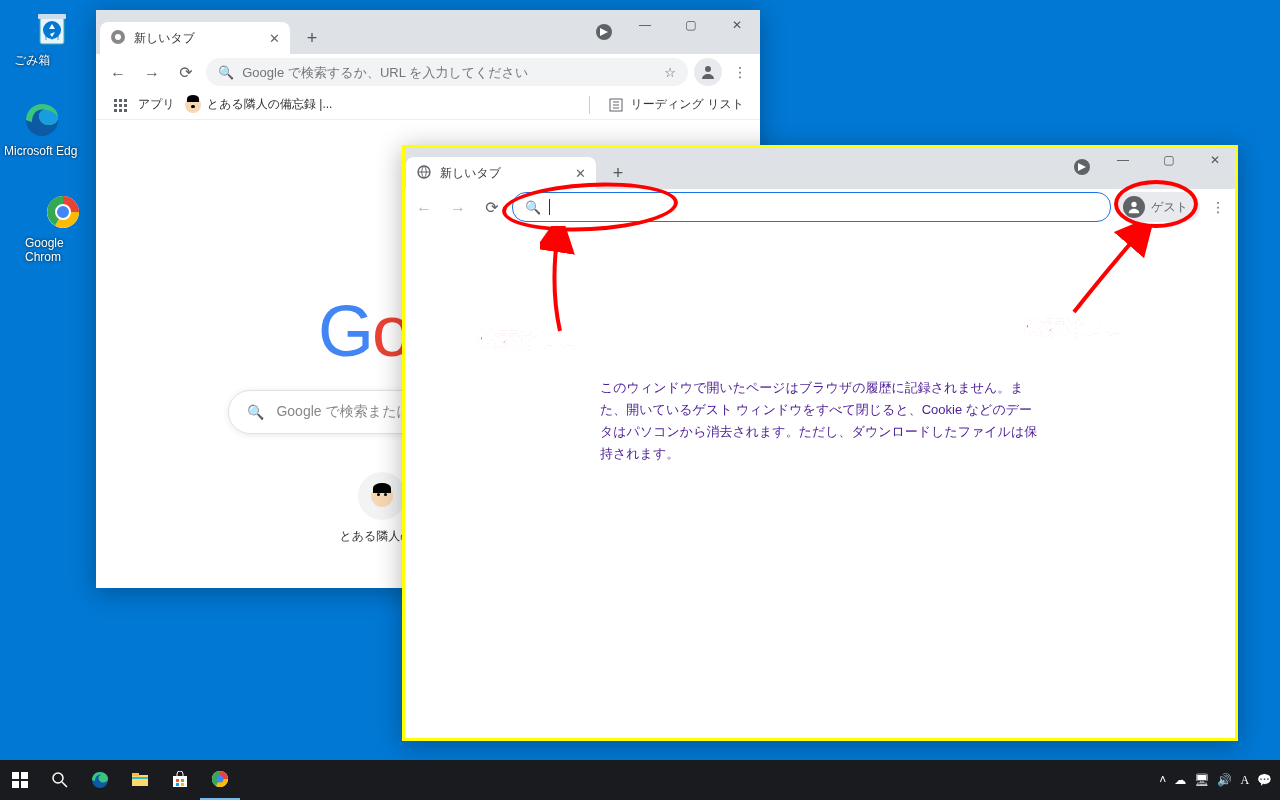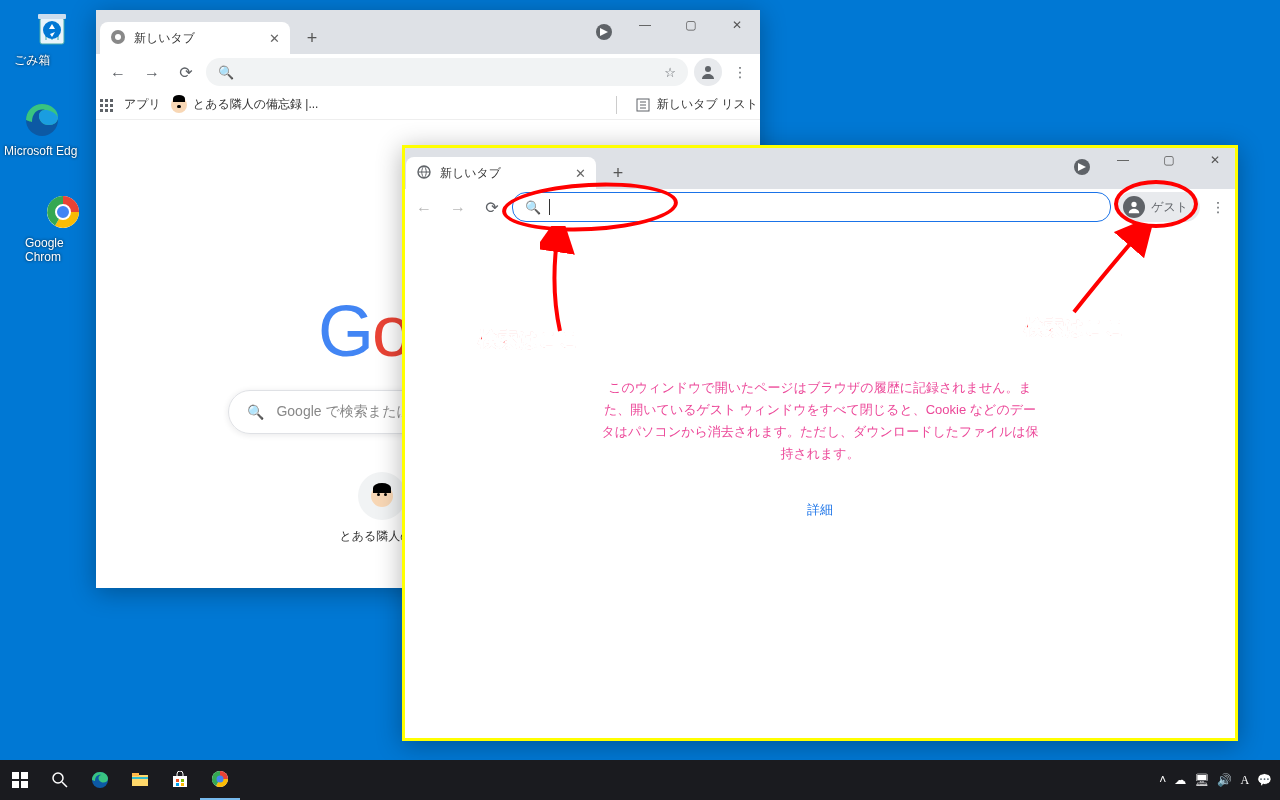--- a/index.html
+++ b/index.html
@@ -68,21 +68,21 @@
   width: 28px; height: 28px; border-radius: 50%; background: #e8eaed;
   display: flex; align-items: center; justify-content: center; color: #5f6368;
 }
 .guest-chip {
   height: 30px; border-radius: 15px; background: #e8eaed;
   display: flex; align-items: center; padding: 0 12px 0 6px; gap: 6px;
   font-size: 12px; color: #5f6368;
 }
 .menu-dots { width: 24px; text-align: center; color: #5f6368; font-size: 14px;}
 .bmbar {
-  height: 30px; display: flex; align-items: center; padding: 0 2px; gap: 10px;
+  height: 30px; display: flex; align-items: center; padding: 0 16px; gap: 10px;
   font-size: 12px; color: #333; border-bottom: 1px solid #eee;
 }
 .bmsep { margin-left: auto; border-left: 1px solid #ccc; height: 18px; }
 .content { flex: 1; background: #fff; position: relative; overflow: hidden; }
 
 .face {
   width: 22px; height: 22px; border-radius: 50%;
   background: #f8d7b5; position: relative; display: inline-block;
 }
 .face::before, .face::after {
@@ -104,21 +104,21 @@
   border-radius: 22px; display: flex; align-items: center; padding: 0 18px;
   gap: 12px; font-size: 14px; color: #888; box-shadow: 0 1px 6px rgba(32,33,36,.1);
 }
 .shortcut { text-align: center; font-size: 12px; color: #333; }
 .shortcut .sicon {
   width: 48px; height: 48px; border-radius: 50%; background: #f1f3f4;
   margin: 0 auto 8px; display: flex; align-items: center; justify-content: center;
 }
 
 .guest-title { font-family: "Meiryo", serif; font-size: 28px; color: #333; font-weight: 300; }
-.guest-para { font-size: 13px; color: #ec4899; line-height: 1.7; max-width: 440px; margin: 24px auto 0; text-align: center;}
+.guest-para { font-size: 13px; color: #4c1d95; line-height: 1.7; max-width: 440px; margin: 24px auto 0; text-align: left;}
 .guest-link { color: #1a73e8; font-size: 13px; display: block; margin-top: 36px; text-align: center; }
 
 .anno-highlight {
   position: absolute; border: 3px solid #ff0; pointer-events: none;
 }
 .anno-ellipse {
   position: absolute; border: 4px solid #f00; border-radius: 50%;
   pointer-events: none;
 }
 .anno-text {
@@ -189,20 +189,21 @@
       <div>▢</div>
       <div>✕</div>
     </div>
   </div>
   <div class="toolbar">
     <div class="navbtn">←</div>
     <div class="navbtn">→</div>
     <div class="navbtn">⟳</div>
     <div class="omnibox">
       <span>🔍</span>
+      <input placeholder="Google で検索するか、URL を入力してください" style="">
       <span class="star">☆</span>
     </div>
     <div class="profile-chip">
       <svg class="svg" viewBox="0 0 16 16">
           <circle cx="8" cy="5" r="3" fill="#5f6368"></circle>
           <path d="M2 15c0-3 3-5 6-5s6 2 6 5z" fill="#5f6368"></path>
         </svg>
     </div>
     <div class="menu-dots">⋮</div>
   </div>
@@ -214,21 +215,21 @@
           <span class="face-hair" style="height:7px"></span>
         </span>
       <span>とある隣人の備忘録 |...</span>
     </span>
     <span class="bmsep"></span>
     <span style="display:flex;align-items:center;gap:6px;padding-left:8px">
       <svg class="svg" viewBox="0 0 16 16">
           <rect x="2" y="2" width="12" height="12" fill="none" stroke="#5f6368"></rect>
           <path d="M5 5h6M5 8h6M5 11h6" stroke="#5f6368"></path>
         </svg>
-      <span>新しいタブ リスト</span>
+      <span>リーディング リスト</span>
     </span>
   </div>
   <div class="content">
     <div style="text-align:center;padding-top:170px;">
       <div class="glogo"><span>G</span><span>o</span><span>o</span><span>g</span><span>l</span><span>e</span></div>
       <div class="searchbox" style="margin:18px auto 0; width:400px;">
         <span>🔍</span>
         <span>Google で検索または URL を入力</span>
       </div>
       <div style="display:flex;justify-content:center;gap:44px;margin-top:38px;">
@@ -287,21 +288,20 @@
             <path d="M2 15c0-3 3-5 6-5s6 2 6 5z" fill="#fff"></path>
           </svg>
       </span>
       <span>ゲスト</span>
     </div>
     <div class="menu-dots">⋮</div>
   </div>
   <div class="content">
     <div style="text-align:center;padding-top:128px;">
       <div class="guest-para">このウィンドウで開いたページはブラウザの履歴に記録されません。また、開いているゲスト ウィンドウをすべて閉じると、Cookie などのデータはパソコンから消去されます。ただし、ダウンロードしたファイルは保持されます。</div>
-      <a class="guest-link">詳細</a>
     </div>
   </div>
 </div>
 
 <div class="anno-highlight" style="left:402px; top:145px; width:836px; height:596px;"></div>
 <div class="anno-ellipse" style="left:502px; top:183px; width:176px; height:48px; transform:rotate(-3deg);"></div>
 <div class="anno-ellipse" style="left:1114px; top:180px; width:84px; height:48px;"></div>
 <svg class="anno-arrow" style="left:540px; top:226px;" width="40" height="110">
   <defs>
       <marker id="ah1" markerWidth="10" markerHeight="10" refX="5" refY="5" orient="auto">

